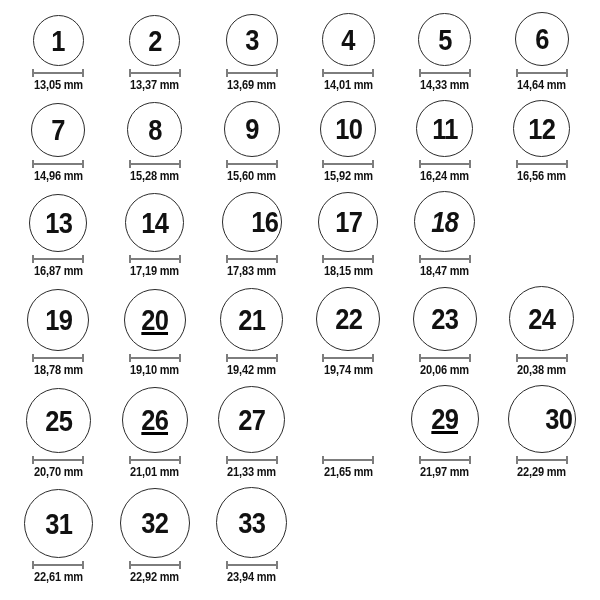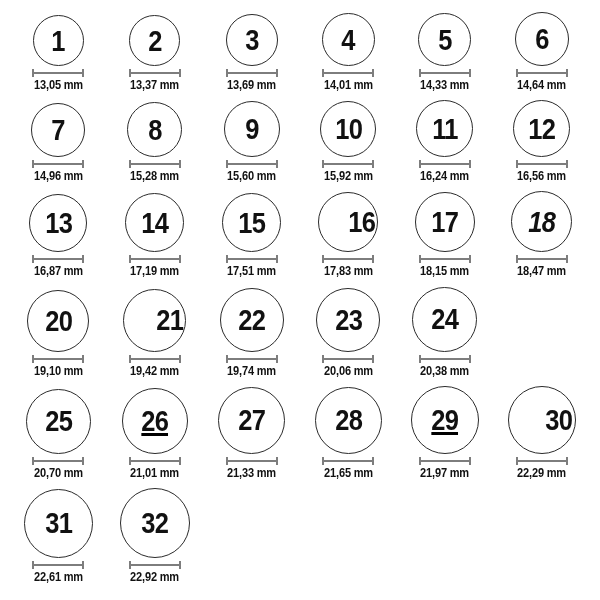--- a/index.html
+++ b/index.html
@@ -179,27 +179,20 @@
     <span class="mm-label">16,87 mm</span>
   </div>
       <div class="cell">
     <div class="circle" style="width: 59px; height: 59px;">
       <span class="num">14</span>
     </div>
     <div class="dimline"></div>
     <span class="mm-label">17,19 mm</span>
   </div>
       <div class="cell">
-    <div class="circle" style="width: 59px; height: 59px;">
-      <span class="num">15</span>
-    </div>
-    <div class="dimline"></div>
-    <span class="mm-label">17,51 mm</span>
-  </div>
-      <div class="cell">
     <div class="circle" style="width: 60px; height: 60px; justify-content: flex-end;">
       <span class="num">16</span>
     </div>
     <div class="dimline"></div>
     <span class="mm-label">17,83 mm</span>
   </div>
       <div class="cell">
     <div class="circle" style="width: 60px; height: 60px; text-align: center;">
       <span class="num">17</span>
     </div>
@@ -210,27 +203,34 @@
     <div class="circle" style="width: 61px; height: 61px; font-style: italic;">
       <span class="num">18</span>
     </div>
     <div class="dimline"></div>
     <span class="mm-label">18,47 mm</span>
   </div>
     </div>
     <div class="row">
       <div class="cell">
     <div class="circle" style="width: 62px; height: 62px;">
+      <span class="num">19</span>
+    </div>
+    <div class="dimline"></div>
+    <span class="mm-label">18,78 mm</span>
+  </div>
+      <div class="cell">
+    <div class="circle" style="width: 62px; height: 62px; text-decoration: underline;">
       <span class="num">20</span>
     </div>
     <div class="dimline"></div>
     <span class="mm-label">19,10 mm</span>
   </div>
       <div class="cell">
-    <div class="circle" style="width: 63px; height: 63px; justify-content: flex-end;">
+    <div class="circle" style="width: 63px; height: 63px;">
       <span class="num">21</span>
     </div>
     <div class="dimline"></div>
     <span class="mm-label">19,42 mm</span>
   </div>
       <div class="cell">
     <div class="circle" style="width: 64px; height: 64px; justify-content: center;">
       <span class="num">22</span>
     </div>
     <div class="dimline"></div>
@@ -267,23 +267,20 @@
     <span class="mm-label">21,01 mm</span>
   </div>
       <div class="cell">
     <div class="circle" style="width: 67px; height: 67px;">
       <span class="num">27</span>
     </div>
     <div class="dimline"></div>
     <span class="mm-label">21,33 mm</span>
   </div>
       <div class="cell">
-    <div class="circle" style="width: 67px; height: 67px;">
-      <span class="num">28</span>
-    </div>
     <div class="dimline"></div>
     <span class="mm-label">21,65 mm</span>
   </div>
       <div class="cell">
     <div class="circle" style="width: 68px; height: 68px; text-decoration: underline;">
       <span class="num">29</span>
     </div>
     <div class="dimline"></div>
     <span class="mm-label">21,97 mm</span>
   </div>
@@ -303,14 +300,21 @@
     <div class="dimline"></div>
     <span class="mm-label">22,61 mm</span>
   </div>
       <div class="cell">
     <div class="circle" style="width: 70px; height: 70px;">
       <span class="num">32</span>
     </div>
     <div class="dimline"></div>
     <span class="mm-label">22,92 mm</span>
   </div>
+      <div class="cell">
+    <div class="circle" style="width: 71px; height: 71px;">
+      <span class="num">33</span>
+    </div>
+    <div class="dimline"></div>
+    <span class="mm-label">23,94 mm</span>
+  </div>
     </div>
   </div>
 
 </body></html>

